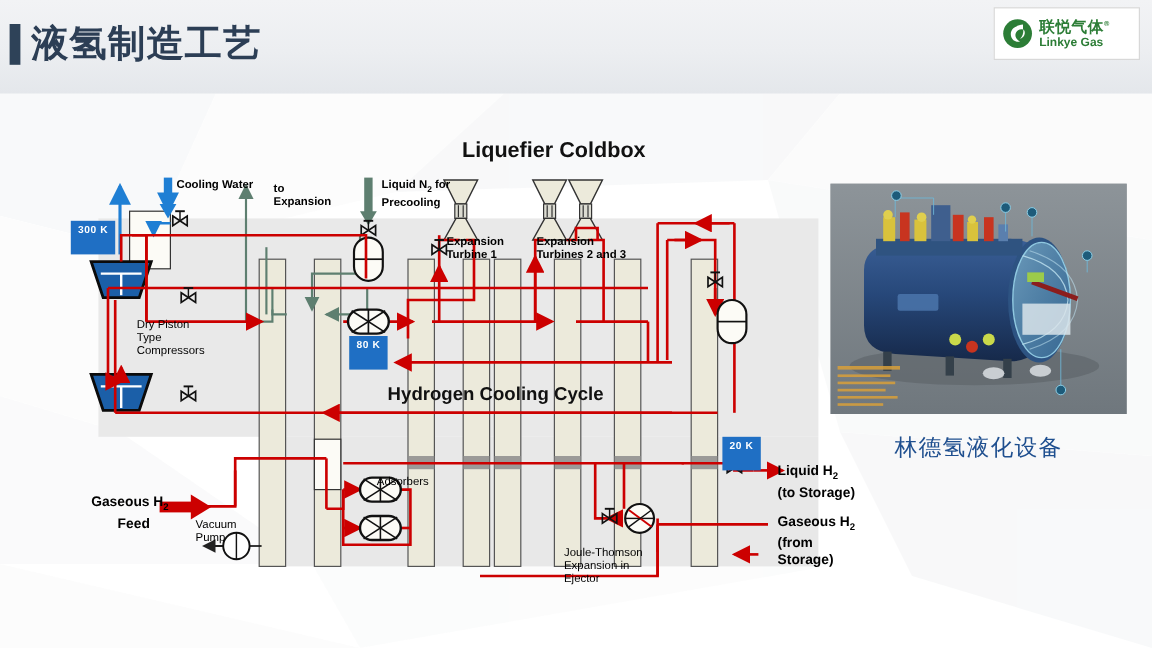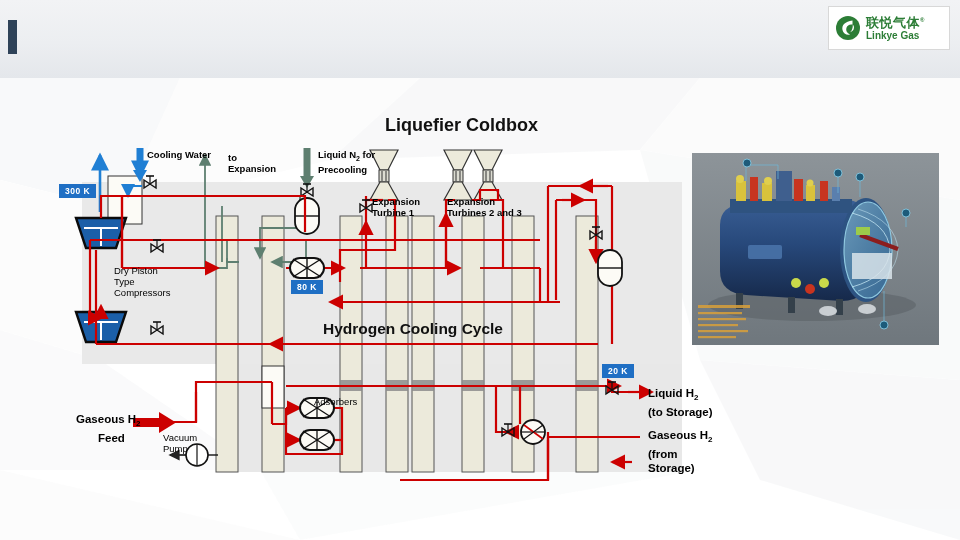--- a/index.html
+++ b/index.html
@@ -68,21 +68,21 @@
   .dlabel {
     position: absolute; font-size: 9.5px; font-weight: bold; color: #000;
     line-height: 11px; white-space: pre-line;
   }
   .dlabel.thin { font-weight: normal; }
   .dlabel sub { font-size: 7px; }
 
   .tbadge {
     position: absolute; background: #1f6fc4;
     color: #ffffff; font-size: 8.5px; font-weight: bold;
-    padding: 2px 6px 2px 6px; letter-spacing: .5px;
+    padding: 2px 6px 16px 6px; letter-spacing: .5px;
   }
 
   #cycle-label {
     position: absolute; left: 323px; top: 320px;
     font-size: 15.5px; font-weight: bold; color: #111; white-space: nowrap;
   }
 
   #red-callout {
     position: absolute; left: 353px; top: 451px;
     font-size: 13.5px; font-weight: bold; color: #e2231a;
@@ -122,20 +122,21 @@
       <polygon points="640,150 960,200 960,380 700,360" fill="#f5f6f7"></polygon>
       <polygon points="0,330 100,360 260,470 0,470" fill="#f6f7f8"></polygon>
       <polygon points="260,470 540,430 700,470 300,540" fill="#f9fafa"></polygon>
       <polygon points="700,360 960,380 960,540 760,480" fill="#f3f4f5"></polygon>
       <polygon points="0,470 300,540 0,540" fill="#fafafa"></polygon>
     </g>
   </svg>
 
   <div id="header-band"></div>
   <div id="title-accent"></div>
+  <div id="page-title">液氢制造工艺</div>
 
   <div id="logo-box">
     <svg id="logo-leaf" width="26" height="26" viewBox="0 0 26 26">
       <circle cx="13" cy="13" r="12" fill="#2c7d36"></circle>
       <path d="M17.5 5.5 C10 6.5 6.5 10 7.5 15 C8.2 18.4 11.5 20.5 15 19.6 C12 18 10.6 15.6 11.4 13 C12.2 10.3 14.8 8.8 17.5 9.6 Z" fill="#ffffff"></path>
       <path d="M17.8 9.4 C19.6 11.2 19.4 14.3 17.3 16.1 C16.6 16.7 15.8 17.1 15 17.3 C17.1 15.6 17.9 12.8 17.8 9.4 Z" fill="#ffffff"></path>
     </svg>
     <div id="logo-text">
       <div id="logo-cn"><span>联悦气体</span><span class="reg">®</span></div>
       <div id="logo-en">Linkye Gas</div>
@@ -401,20 +402,23 @@
 Turbine 1</div>
   <div class="dlabel" style="left:447px; top:196px;">Expansion
 Turbines 2 and 3</div>
 
   <div class="dlabel thin" style="left:114px; top:265px;">Dry Piston
 Type
 Compressors</div>
   <div class="dlabel thin" style="left:290px; top:396px;margin-left:24px;">Adsorbers</div>
   <div class="dlabel thin" style="left:163px; top:432px;">Vacuum
 Pump</div>
+  <div class="dlabel thin" style="left:470px; top:455px;">Joule-Thomson
+Expansion in
+Ejector</div>
 
   <div class="big-label" style="left:76px; top:412px; text-align:left;"><span>Gaseous H</span><sub>2</sub><br><span style="margin-left:22px; display:inline-block;">Feed</span></div>
 
   <div class="big-label" style="left:648px; top:386px;"><span>Liquid H</span><sub>2</sub><br><span>(to Storage)</span></div>
 
   <div class="big-label" style="left:648px; top:428px;"><span>Gaseous H</span><sub>2</sub><br><span>(from
 Storage)</span></div>
 
   <div id="cycle-label">Hydrogen Cooling Cycle</div>
 
@@ -495,14 +499,15 @@
       <g fill="#d9a03a" opacity="0.85">
         <rect x="6" y="152" width="52" height="3"></rect>
         <rect x="6" y="159" width="44" height="2.2"></rect>
         <rect x="6" y="165" width="48" height="2.2"></rect>
         <rect x="6" y="171" width="40" height="2.2"></rect>
         <rect x="6" y="177" width="50" height="2.2"></rect>
         <rect x="6" y="183" width="38" height="2.2"></rect>
       </g>
     </svg>
   </div>
+  <div id="photo-caption">林德氢液化设备</div>
 
 </div>
 
 </body></html>

